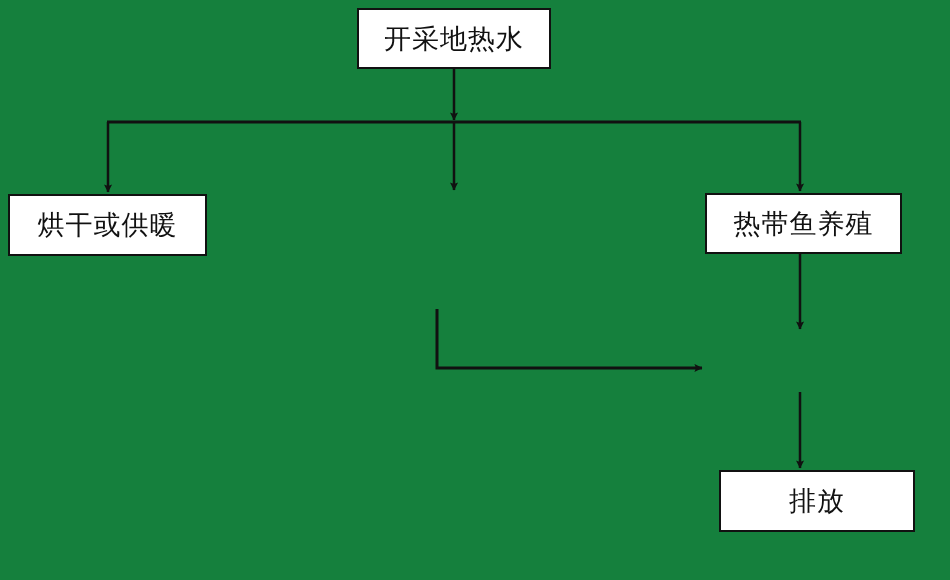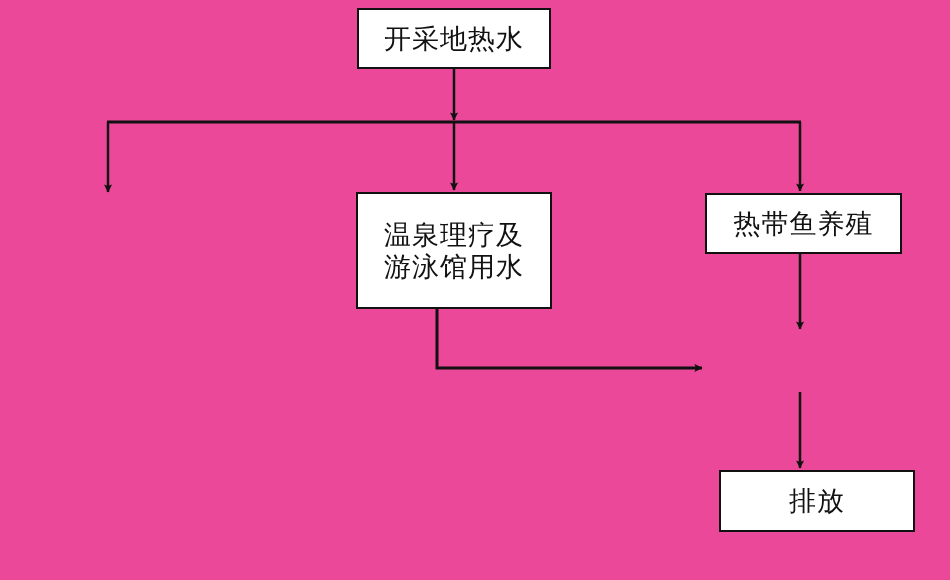--- a/index.html
+++ b/index.html
@@ -8,21 +8,21 @@
     padding: 0;
     background: #ffffff;
   }
   body {
     font-family: "DejaVu Sans", "Liberation Sans", sans-serif;
   }
   #canvas {
     position: relative;
     width: 950px;
     height: 580px;
-    background: #ec4899;
+    background: #15803d;
     overflow: hidden;
   }
   .flow-svg {
     position: absolute;
     left: 0;
     top: 0;
     width: 950px;
     height: 580px;
   }
   .node {
@@ -80,25 +80,24 @@
 
     <polyline points="437,309 437,368 702,368" fill="none" stroke="#111111" stroke-width="3" marker-end="url(#arrowhead)"></polyline>
 
     <line x1="800" y1="392" x2="800" y2="468" stroke="#111111" stroke-width="2.5" marker-end="url(#arrowhead)"></line>
   </svg>
 
   <div class="node" id="node-source">
     <span class="node-label">开采地热水</span>
   </div>
 
+  <div class="node" id="node-drying">
+    <span class="node-label">烘干或供暖</span>
+  </div>
 
-  <div class="node" id="node-spa">
-    <span class="node-label">温泉理疗及
-游泳馆用水</span>
-  </div>
 
   <div class="node" id="node-fish">
     <span class="node-label">热带鱼养殖</span>
   </div>
 
 
   <div class="node" id="node-discharge">
     <span class="node-label">排放</span>
   </div>
 

